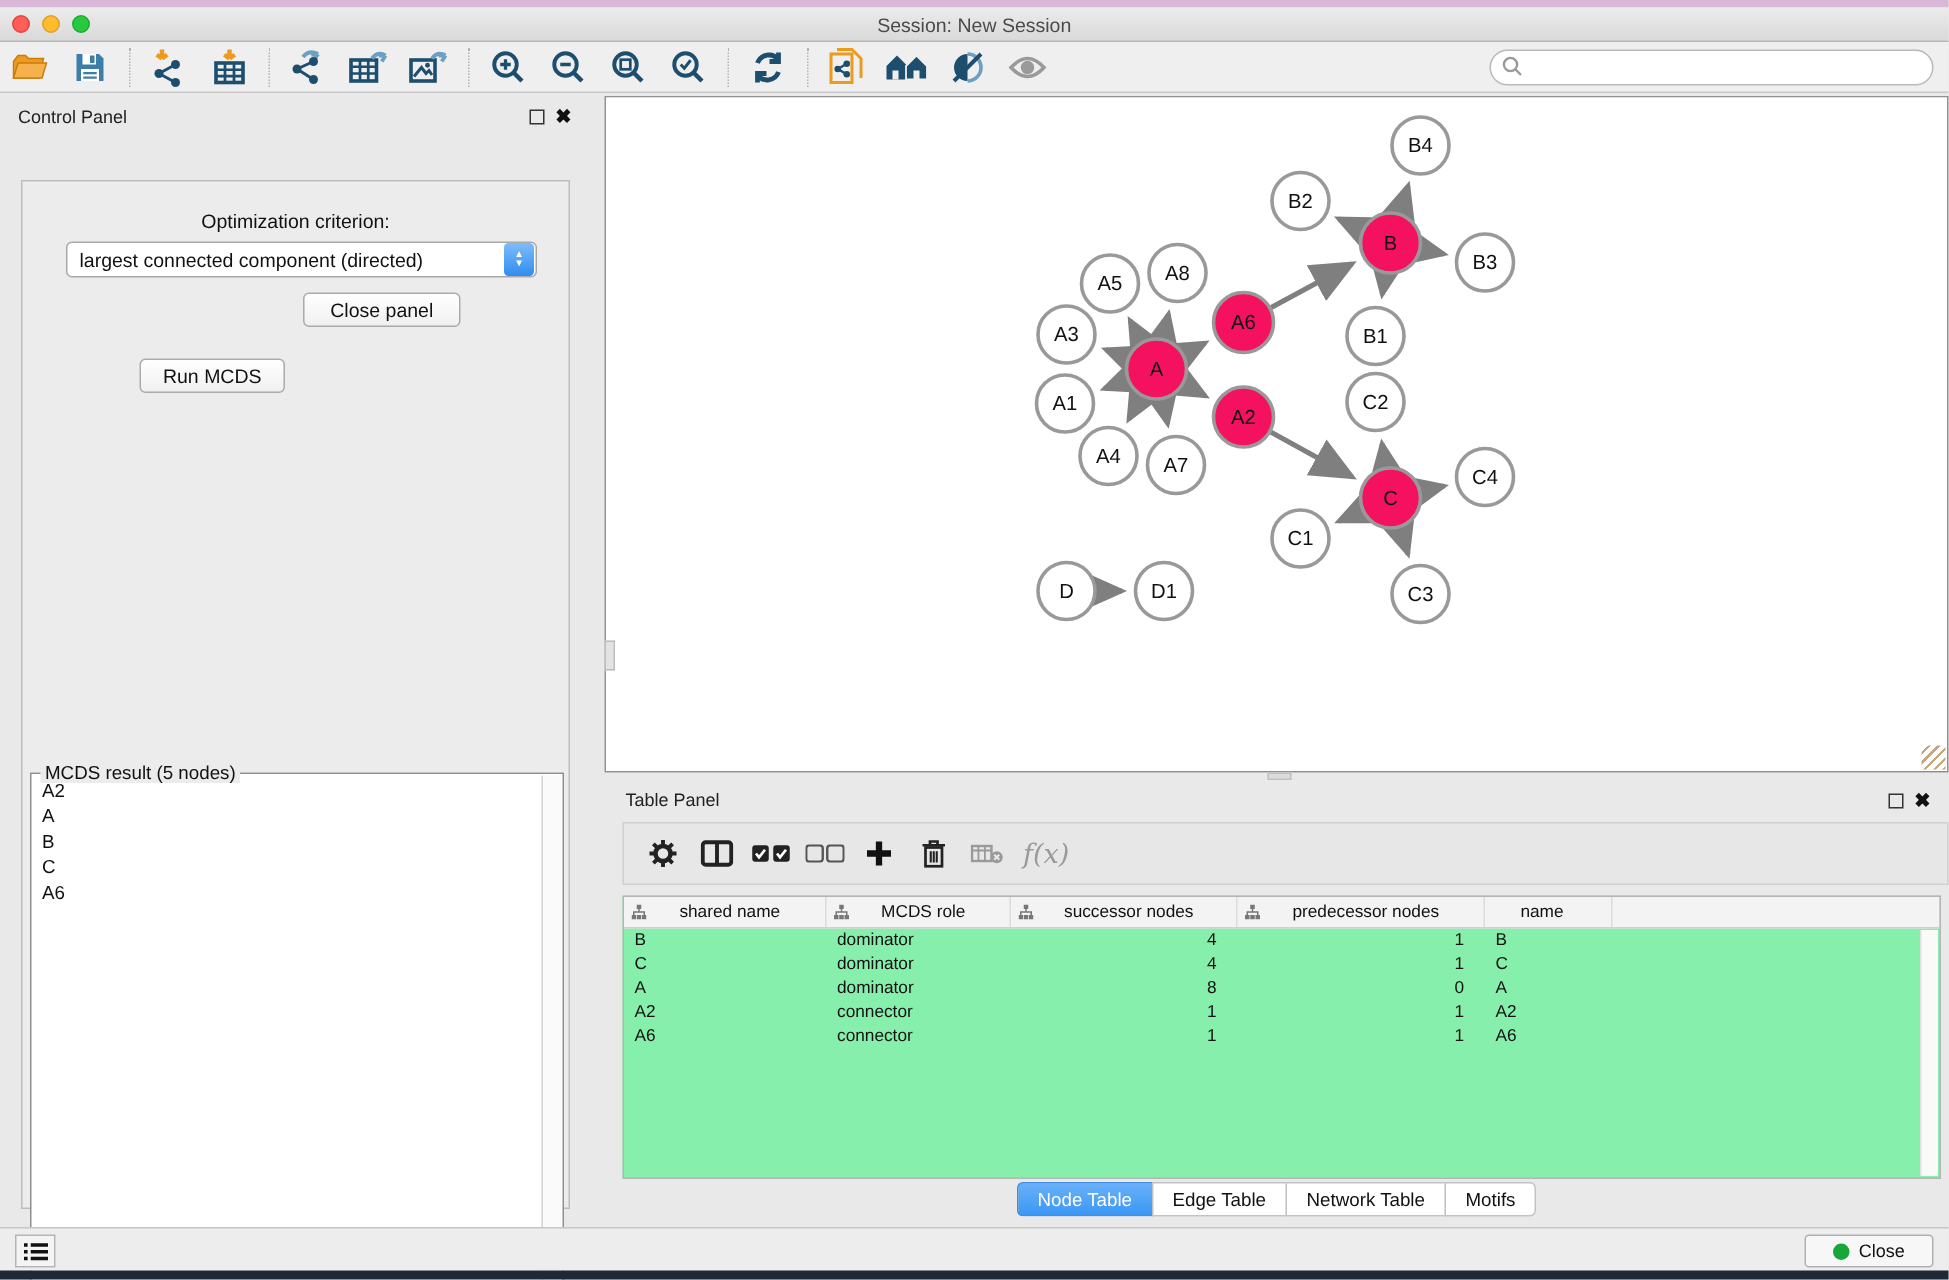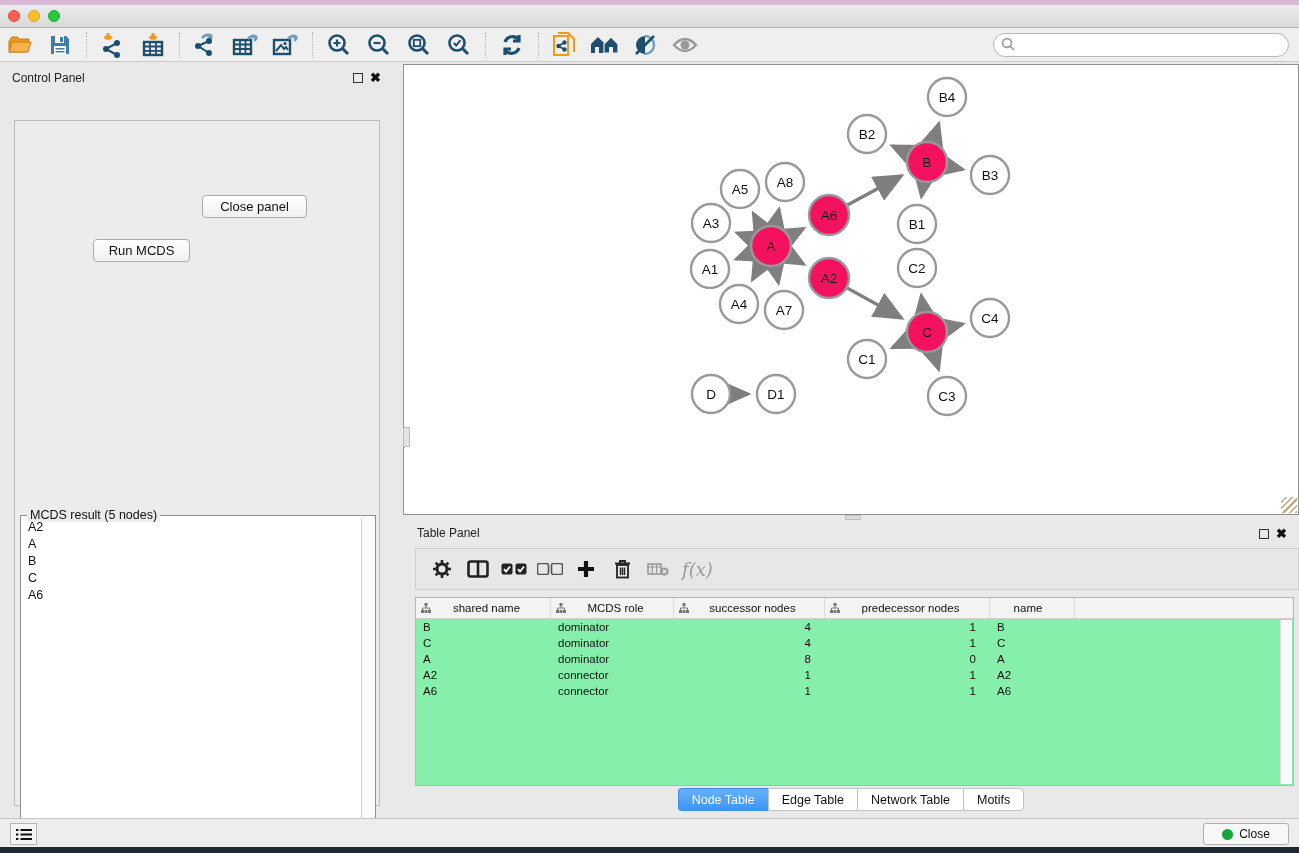--- a/index.html
+++ b/index.html
@@ -120,20 +120,21 @@
   #desktop-bottom { left:0; top:847px; width:1299px; height:6px; background:#1e2935; }
 </style>
 </head>
 <body>
 
 <div id="desktop-top" class="abs"></div>
 <div id="titlebar" class="abs">
   <span class="tl red"></span>
   <span class="tl yel"></span>
   <span class="tl grn"></span>
+  <span id="window-title">Session: New Session</span>
 </div>
 
 <div id="main-toolbar" class="abs">
   <div class="tb-btn">
     <svg width="26" height="22" viewBox="0 0 26 22">
       <path d="M2 7 L5 3 H10 L12 5 H22 L19 18 H2 Z" fill="#ee9a1d" stroke="#c87d10" stroke-width="1"></path>
       <path d="M2 18 L5 8 H24 L21 18 Z" fill="#f6b24a" stroke="#c87d10" stroke-width="1"></path>
     </svg>
   </div>
   <div class="tb-btn">
@@ -265,20 +266,28 @@
   <path d="M9.3 9.3 L13 13" stroke="#9a9a9a" stroke-width="1.6"></path>
 </svg>
 
 <div id="control-panel" class="abs">
   <div id="cp-header">
     <span id="cp-title">Control Panel</span>
     <span id="cp-float" class="panel-float"></span>
     <span id="cp-close" class="panel-close">✖</span>
   </div>
   <div id="cp-content">
+    <div id="opt-label">Optimization criterion:</div>
+    <div id="criterion-select">
+      <span id="criterion-value">largest connected component (directed)</span>
+      <span id="criterion-stepper">
+          <span>▲</span>
+          <span>▼</span>
+        </span>
+    </div>
     <div id="run-btn" class="cp-btn">Run MCDS</div>
     <div id="close-panel-btn" class="cp-btn">Close panel</div>
     <div id="mcds-fieldset">
       <span id="mcds-legend">MCDS result (5 nodes)</span>
       <div id="mcds-list">
           <div class="mcds-item">A2</div>
           <div class="mcds-item">A</div>
           <div class="mcds-item">B</div>
           <div class="mcds-item">C</div>
           <div class="mcds-item">A6</div>

